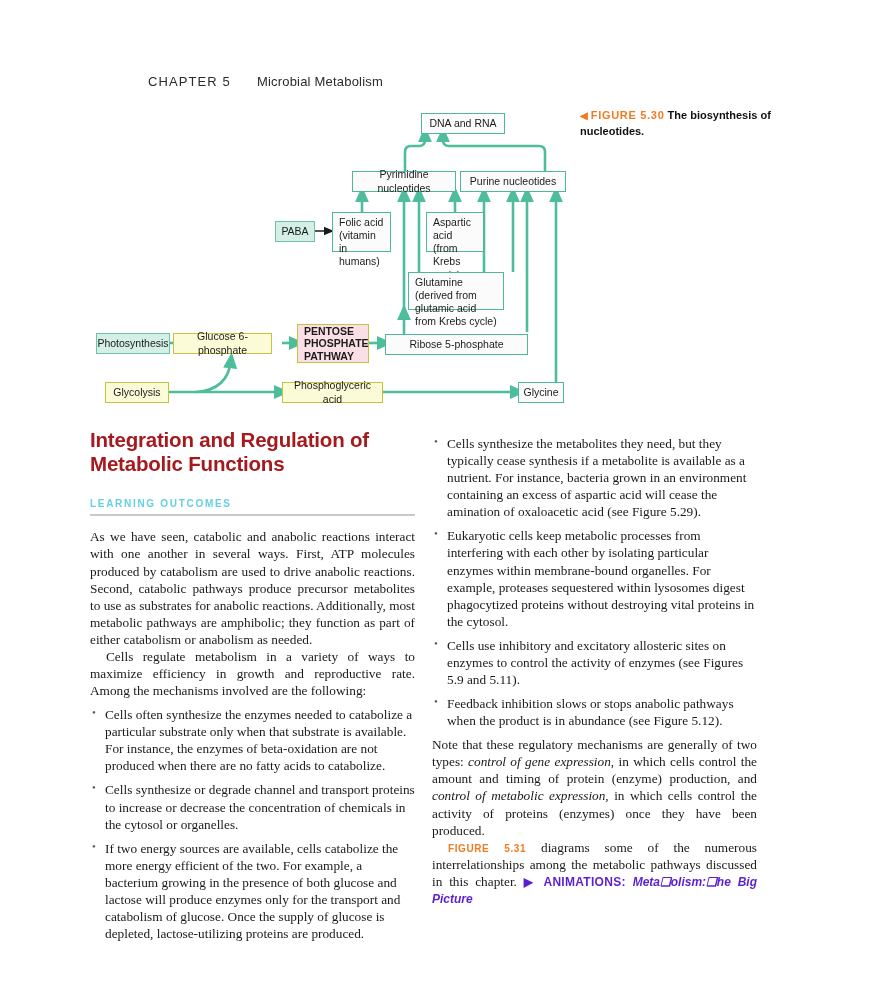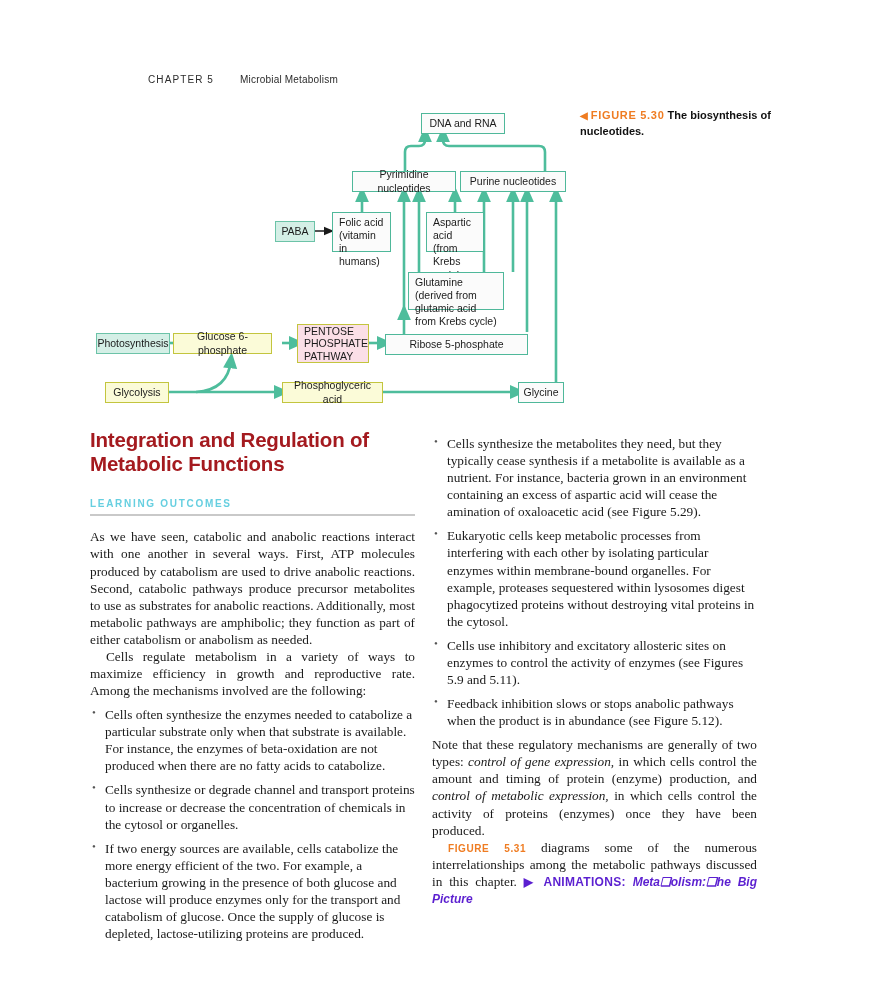--- a/index.html
+++ b/index.html
@@ -15,21 +15,21 @@
     color: #1a1a1a;
     overflow: hidden;
   }
 
   
   #running-head {
     position: absolute;
     left: 148px;
     top: 74px;
     font-family: "Liberation Sans", sans-serif;
-    font-size: 10px;
+    font-size: 13px;
     letter-spacing: 0.6px;
     color: #2b2b2b;
     white-space: nowrap;
   }
   #running-head .chap { letter-spacing: 1.1px; }
   #running-head .title { margin-left: 26px; letter-spacing: 0.2px; }
 
   
   #figure-caption {
     position: absolute;
@@ -64,21 +64,21 @@
     line-height: 1.25;
     color: #1b1b1b;
     border: 1.2px solid #4fb89a;
     background: #f7f8f8;
     padding: 3px 6px;
     z-index: 5;
   }
   .node.center { display: flex; align-items: center; justify-content: center; text-align: center; }
   .node.teal   { background: #d4efe6; border-color: #6cc3a8; }
   .node.yellow { background: #fbfbd8; border-color: #c3c53e; }
-  .node.pink   { background: #fbdfe7; border-color: #c3c53e; }
+  .node.pink   { background: #fbdfe7; border-color: #c3c53e; font-weight: bold; }
   .node.white  { background: #fbfbfb; border-color: #4fb89a; }
 
   
   #connectors { position: absolute; left: 0; top: 0; z-index: 1; }
 
   
   #col-left {
     position: absolute;
     left: 90px;
     top: 428px;

